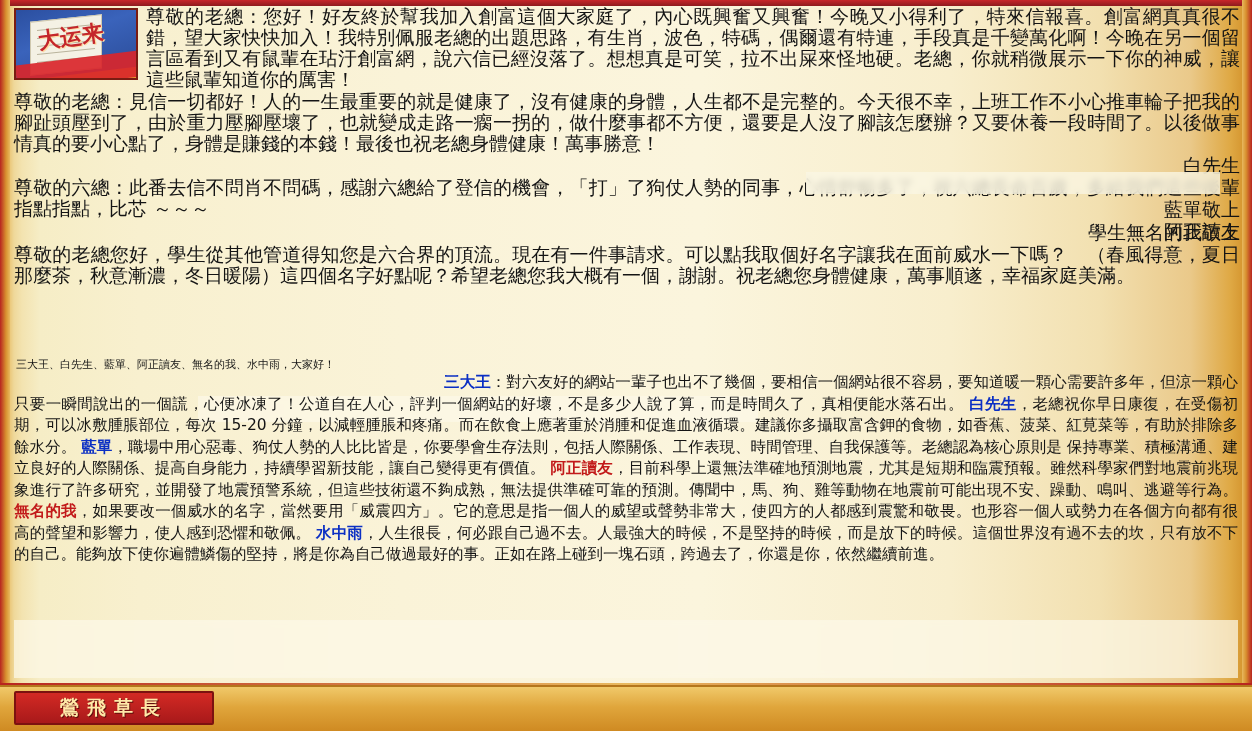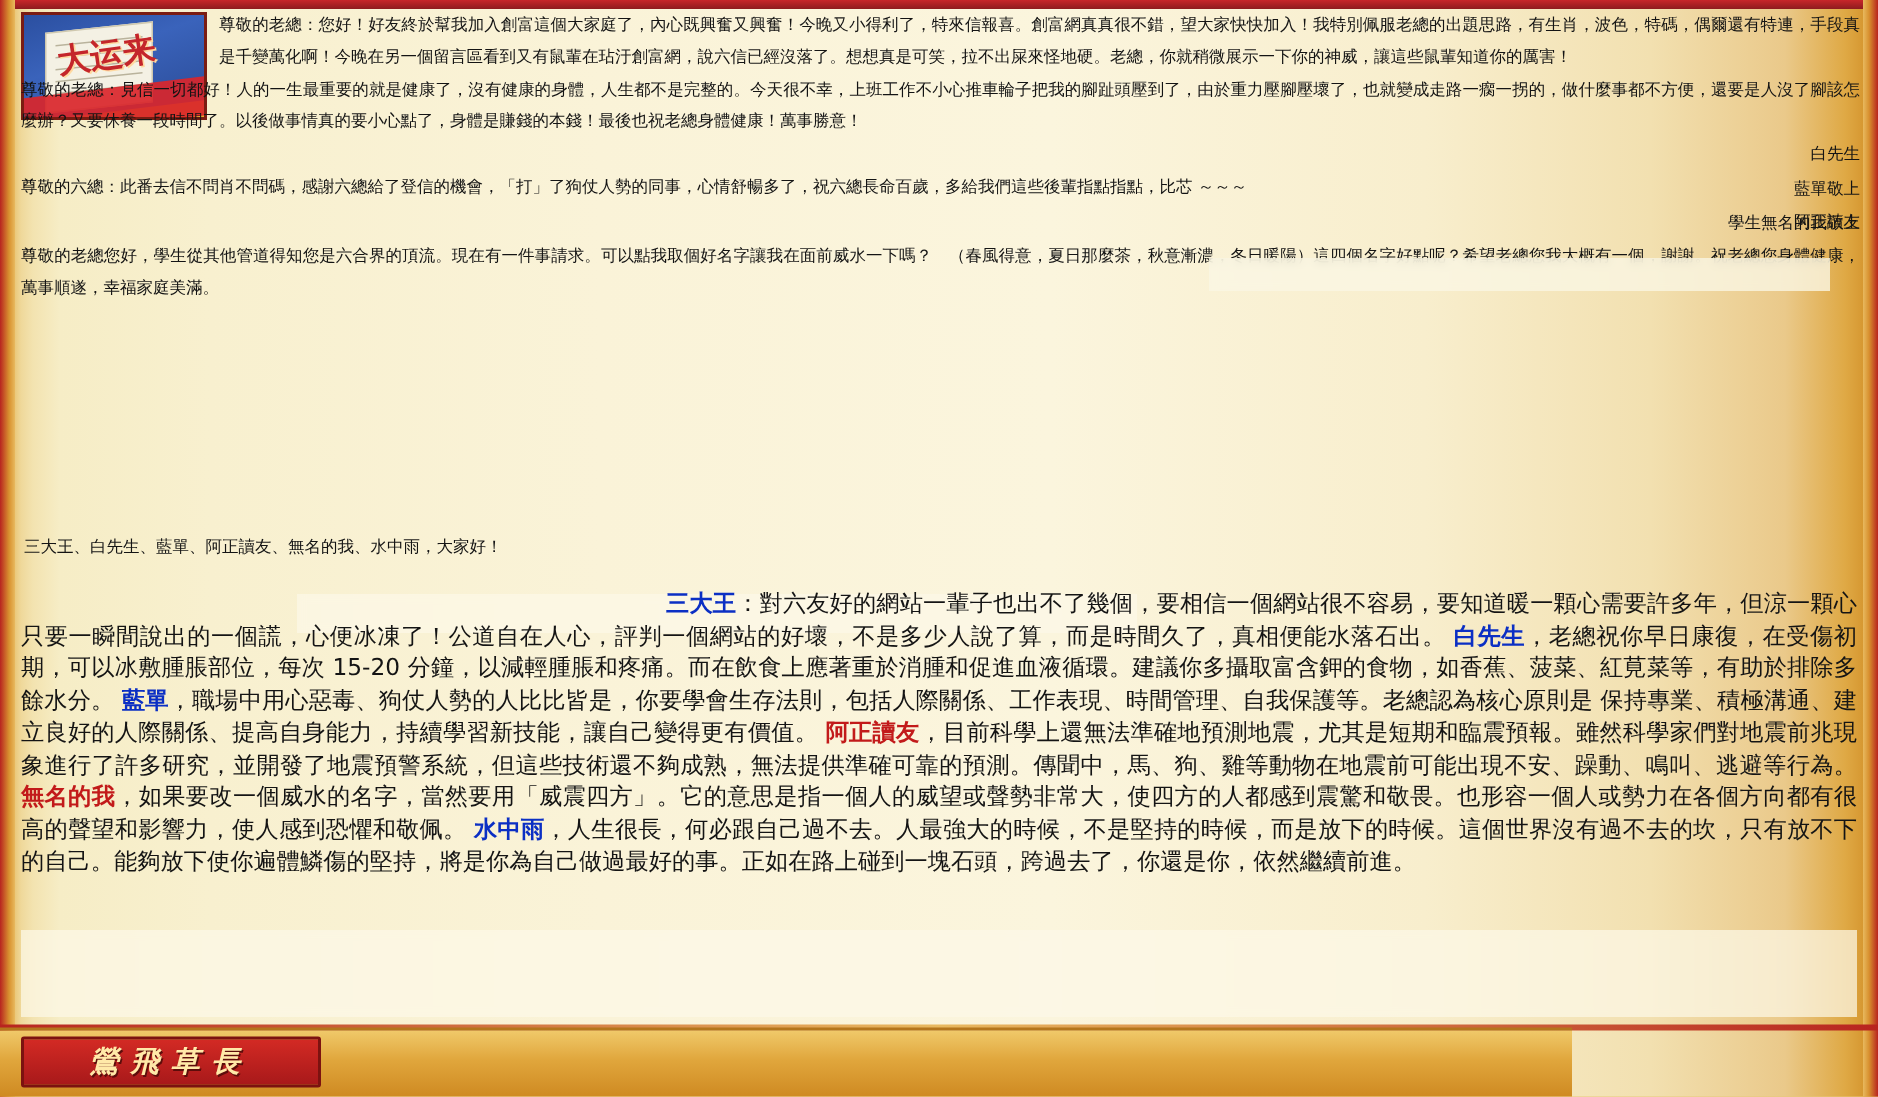--- a/index.html
+++ b/index.html
@@ -87,21 +87,21 @@
     background: #f0b429;
     transform: rotate(-7deg);
     opacity: .95;
   }
 
   
   .content {
     position: absolute;
     left: 146px; top: 6px;
     width: 1094px;
-    font-size: 11px;
+    font-size: 19px;
     line-height: 21px;
     color: #141414;
     font-family: "DejaVu Sans", "Liberation Sans", sans-serif;
   }
   .block {
     margin: 0 0 1px 0;
     text-align: justify;
   }
   .block.full {
     margin-left: -132px;
@@ -117,45 +117,44 @@
     position: absolute;
     background: rgba(250,246,228,0.80);
     backdrop-filter: blur(3px);
     pointer-events: none;
   }
   .blurbox.s1 { background: rgba(252,248,232,0.72); }
 
   
   .commentary {
     position: absolute;
-    left: 14px; top: 392px;
+    left: 14px; top: 372px;
     width: 1224px;
     font-size: 15.5px;
     line-height: 21.5px;
     color: #141414;
     text-align: justify;
   }
   .commentary p { margin: 0 0 1px 0; }
   .name-blue { color: #0b2fc4; font-weight: bold; }
   .name-red  { color: #c21a1a; font-weight: bold; }
 
   .greet {
     position: absolute;
     left: 16px; top: 357px;
     font-size: 11px;
     color: #141414;
   }
 
   
   .bottom-bar {
     position: absolute;
-    left: 0; bottom: 0; width: 1048px; height: 44px;
+    left: 0; bottom: 0; width: 1252px; height: 44px;
     background: linear-gradient(180deg,#f0c96a,#e0a63c 45%,#cf8a22);
     border-top: 2px solid #b4761c;
-    font-style: italic;
   }
   .bottom-plate {
     position: absolute;
     left: 14px; bottom: 6px;
     width: 196px; height: 30px;
     background: linear-gradient(180deg,#d32a24,#a8191a);
     border: 2px solid #7c1210;
     border-radius: 2px;
     display: flex;
     align-items: center;

